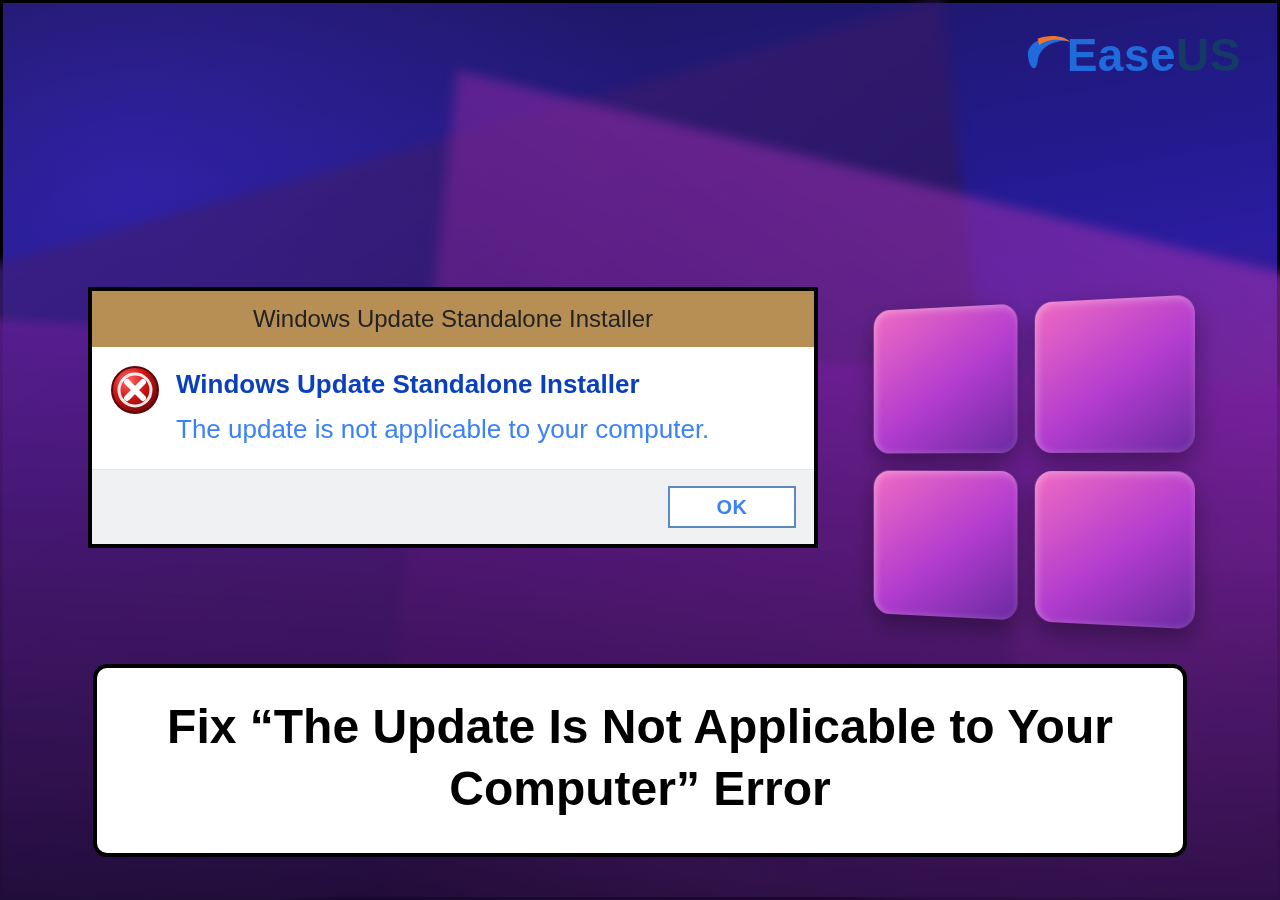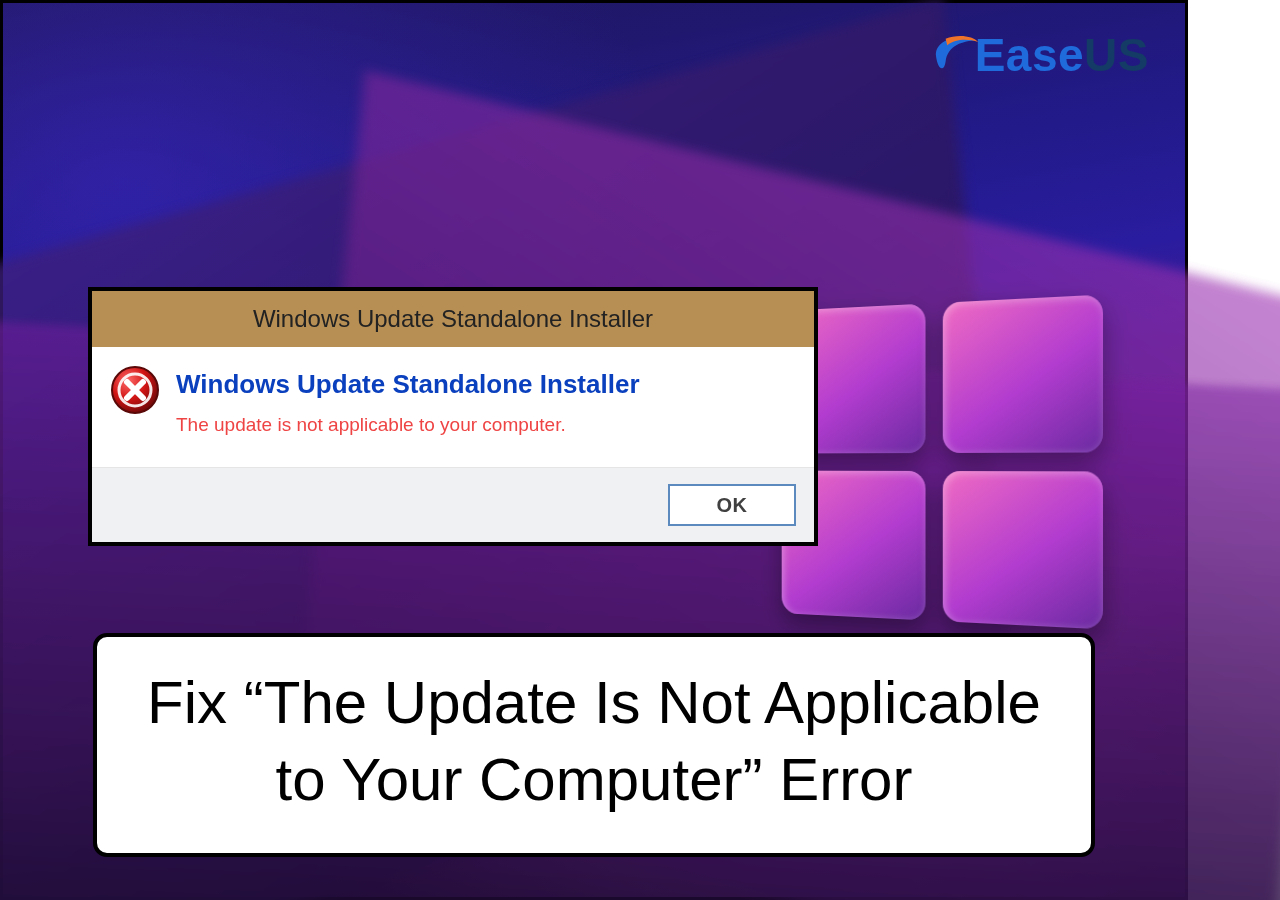--- a/index.html
+++ b/index.html
@@ -1,21 +1,21 @@
 <!DOCTYPE html>
 <html><head>
 <meta charset="utf-8">
 <style>
   * { margin: 0; padding: 0; box-sizing: border-box; }
   html, body { width: 1280px; height: 900px; overflow: hidden; font-family: "Segoe UI", Arial, sans-serif; }
 
   
   .canvas {
     position: relative;
-    width: 1188px; height: 900px;
+    width: 1280px; height: 900px;
     background:
       radial-gradient(1000px 600px at 70% 85%, rgba(210,80,230,.55), transparent 55%),
       radial-gradient(900px 700px at 10% 20%, rgba(60,40,200,.55), transparent 60%),
       linear-gradient(170deg,#1e1656 0%,#221a8a 28%,#2a1c9f 40%,#471a86 55%,#5f1d7e 68%,#2a0f46 80%,#0c0720 100%);
     border: 3px solid #000;
   }
   
   .hill-1, .hill-2, .hill-3 { position:absolute; inset:auto; pointer-events:none; }
   .hill-1 { left:-120px; top:140px; width:1100px; height:720px;
             background:linear-gradient(160deg, rgba(63,32,128,.85), rgba(30,15,60,.85));
@@ -47,32 +47,32 @@
 
   
   .dialog-wrap { position:absolute; left:85px; top:284px; width:730px; border:4px solid #000; }
   .dialog-titlebar { background:#b78f55; height:56px; display:flex; align-items:center; justify-content:center; }
   .dialog-titlebar .title { font-size:24px; color:#222; }
   .dialog-body { background:#fff; padding:18px 22px 24px 18px; min-height:120px; position:relative; }
   .dialog-row  { display:flex; align-items:flex-start; gap:16px; }
   .dialog-row .err-icon { width:50px; height:50px; flex:0 0 50px; }
   .dialog-texts { padding-top:4px; }
   .dialog-texts .h { color:#0a3fbd; font-size:26px; font-weight:600; margin-bottom:14px; }
-  .dialog-texts .m { color:#ef4444; font-size:19px; }
+  .dialog-texts .m { color:#3b82f6; font-size:26px; }
   .dialog-actions { background:#f0f1f2; padding:16px 18px; display:flex; justify-content:flex-end; border-top:1px solid #e5e5e5; }
-  .ok-btn { min-width:128px; height:42px; background:#fff; border:2px solid #5c8abf; color:#404040;
+  .ok-btn { min-width:128px; height:42px; background:#fff; border:2px solid #5c8abf; color:#3b82f6;
             font-size:20px; font-weight:600; letter-spacing:.5px; display:flex; align-items:center; justify-content:center; cursor:pointer; }
 
   
   .err-icon svg { width:50px; height:50px; display:block; }
 
   
   .caption { position:absolute; left:90px; right:90px; bottom:40px; background:#fff; border:4px solid #000; border-radius:14px;
              padding:28px 30px 34px; text-align:center; }
-  .caption .t { font-size:60px; font-weight:400; color:#000; line-height:1.28; }
+  .caption .t { font-size:48px; font-weight:700; color:#000; line-height:1.28; }
 
 </style>
 </head>
 <body>
 
 <div class="canvas">
   <div class="hill-1"></div>
   <div class="hill-2"></div>
   <div class="hill-3"></div>
 

